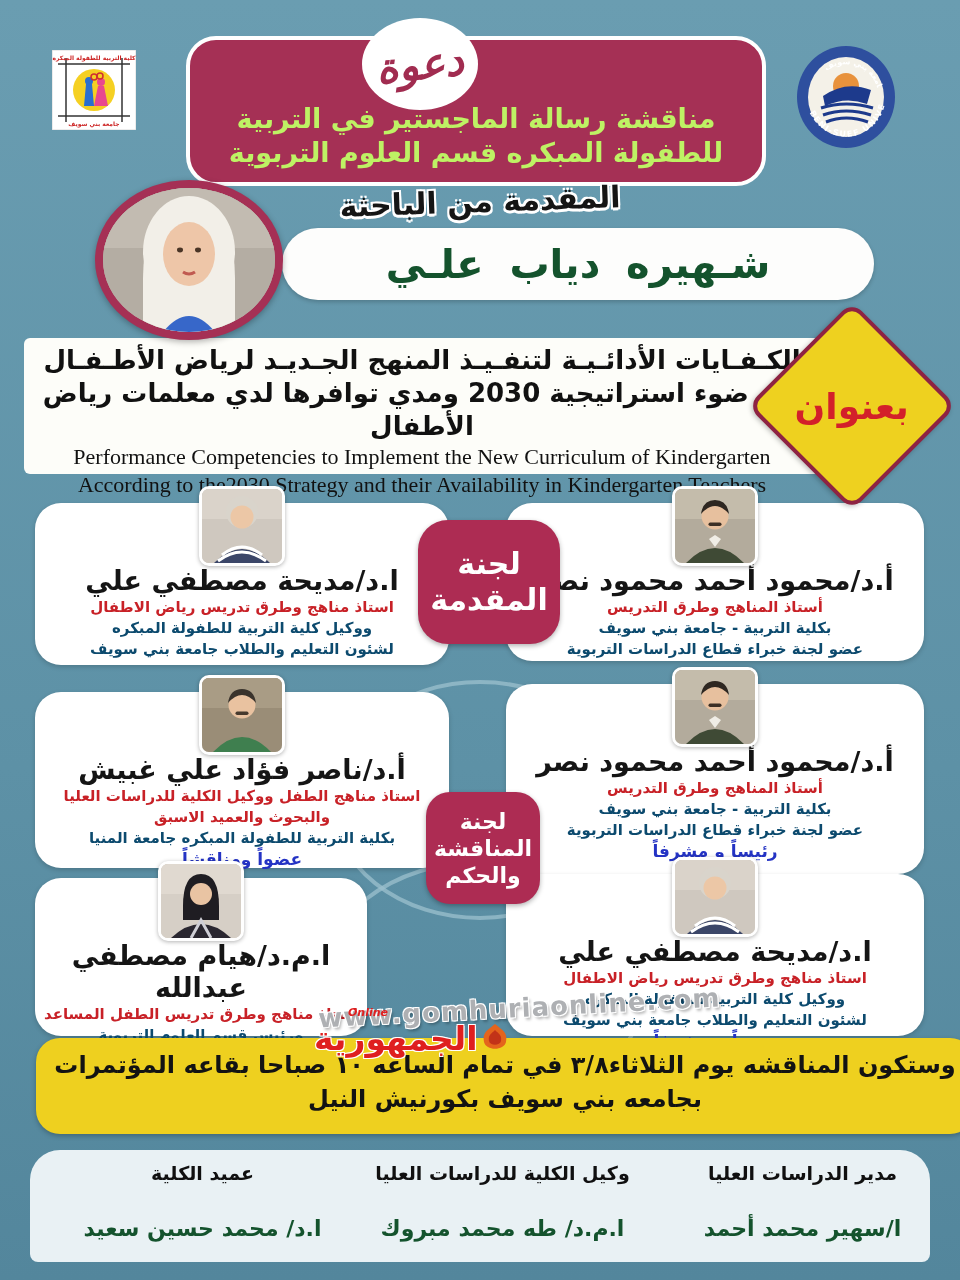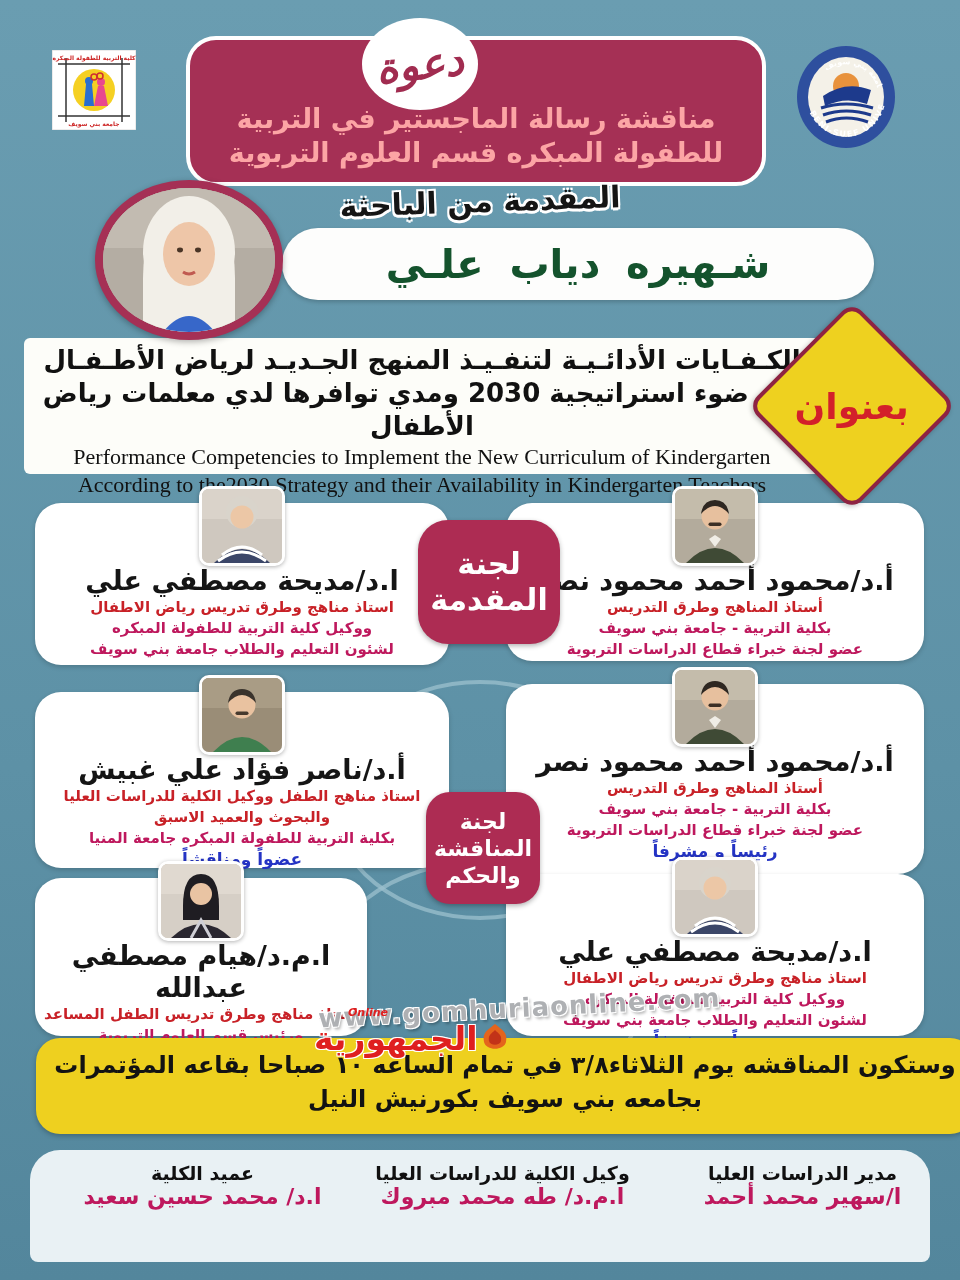--- a/index.html
+++ b/index.html
@@ -3,21 +3,21 @@
 <meta charset="utf-8">
 <style>
   html,body{margin:0;padding:0;background:#41718a;}
   #poster{position:relative;width:960px;height:1280px;margin:0 auto;overflow:hidden;
     background:linear-gradient(#6a9db1,#5d91a6 60%,#53869c);
     font-family:"DejaVu Sans",sans-serif;}
   .abs{position:absolute;}
   
   .banner{left:186px;top:36px;width:572px;height:142px;background:#a53055;border:4px solid #fff;
     border-radius:30px;z-index:2;text-align:center;}
-  .banner .bline{color:#fca5a5;font-weight:bold;font-size:27px;line-height:34px;}
+  .banner .bline{color:#bef264;font-weight:bold;font-size:27px;line-height:34px;}
   .bline1{margin-top:62px;}
   .dawa-circle{position:absolute;left:172px;top:-22px;width:116px;height:92px;background:#fff;
     border-radius:50%;z-index:3;display:flex;align-items:center;justify-content:center;}
   .dawa-circle span{color:#a12c50;font-size:42px;font-weight:bold;font-style:italic;transform:rotate(-6deg);}
   
   .faculty-logo{left:52px;top:50px;width:84px;height:80px;z-index:2;}
   .univ-logo{left:795px;top:44px;width:102px;height:106px;z-index:2;}
   
   .oval{left:95px;top:180px;width:172px;height:144px;border:8px solid #a53055;border-radius:50%;
     overflow:hidden;z-index:3;background:#b9b2a8;box-shadow:0 2px 6px rgba(0,0,0,.3);}
@@ -38,21 +38,21 @@
   .diamond span{transform:rotate(-45deg);color:#d3202a;font-size:36px;font-weight:bold;}
   
   .card{position:absolute;background:#fff;border-radius:26px;z-index:2;text-align:center;
     box-shadow:0 2px 5px rgba(0,0,0,.18);}
   .photo{position:absolute;top:-17px;left:50%;transform:translateX(-50%);width:80px;height:74px;
     border:3px solid #fff;border-radius:10px;overflow:hidden;box-shadow:0 1px 4px rgba(0,0,0,.3);background:#cfc8bd;}
   .photo svg{display:block;width:100%;height:100%;}
   .mname{margin-top:62px;font-size:27px;font-weight:bold;color:#151515;line-height:32px;}
   .mline{font-size:15px;font-weight:bold;line-height:21px;}
   .red{color:#c82127;}
-  .maroon{color:#be185d;}
+  .maroon{color:#0c4a6e;}
   .blue{color:#2433c4;font-size:17px;}
   .badge{position:absolute;background:#ad2c53;z-index:3;color:#fff;font-weight:bold;text-align:center;
     display:flex;flex-direction:column;align-items:center;justify-content:center;
     box-shadow:0 2px 5px rgba(0,0,0,.3);}
   .badge-sup{left:418px;top:520px;width:142px;height:124px;border-radius:30px;font-size:30px;line-height:36px;}
   .badge-disc{left:426px;top:792px;width:114px;height:112px;border-radius:24px;font-size:22px;line-height:27px;}
   .deco{position:absolute;left:320px;top:645px;z-index:1;}
   
   .wm-url{left:318px;top:994px;width:360px;z-index:5;font-size:26px;font-weight:bold;color:#aeb0b3;
     letter-spacing:1px;transform:rotate(-3deg);text-align:center;
@@ -65,21 +65,21 @@
   
   .sched{left:36px;top:1038px;width:938px;height:96px;background:#eed01f;border-radius:24px;z-index:4;
     text-align:center;color:#131313;font-weight:bold;box-shadow:0 2px 5px rgba(0,0,0,.25);}
   .sched .s1{font-size:24px;margin-top:10px;line-height:34px;}
   .sched .s2{font-size:24px;line-height:34px;}
   
   .sig-panel{left:30px;top:1150px;width:900px;height:112px;background:#e9f1f4;
     border-radius:30px 30px 8px 8px;z-index:2;display:flex;padding-top:12px;box-sizing:border-box;}
   .sig-col{flex:1;text-align:center;padding-left:45px;}
   .sig-title{font-size:19px;font-weight:bold;color:#101010;}
-  .sig-name{font-size:22px;font-weight:bold;color:#be185d;}
+  .sig-name{font-size:22px;font-weight:bold;color:#14532d;margin-top:32px;}
 </style>
 </head>
 <body>
 
 <div id="poster">
 
   <div class="abs faculty-logo">
     <svg viewBox="0 0 84 80" width="84" height="80">
       <rect width="84" height="80" fill="#ffffff" stroke="#d8d8d8"></rect>
       <line x1="14" y1="8" x2="14" y2="72" stroke="#333" stroke-width="1.5"></line>

